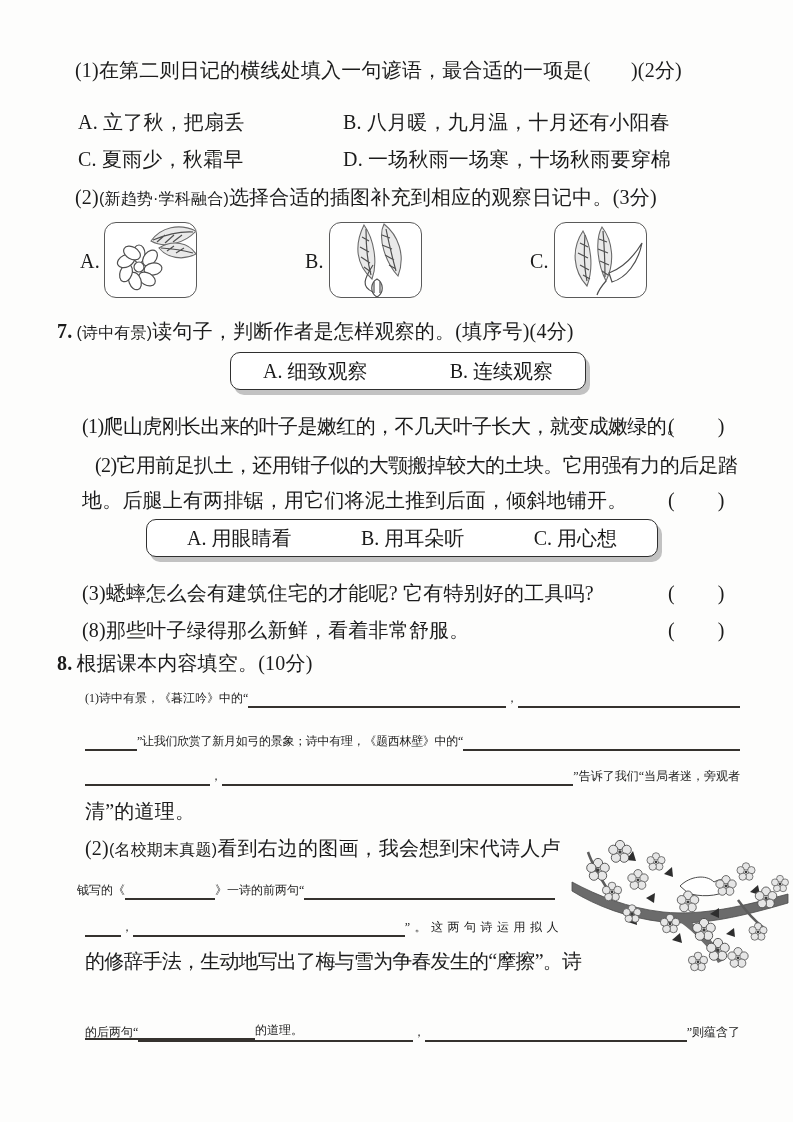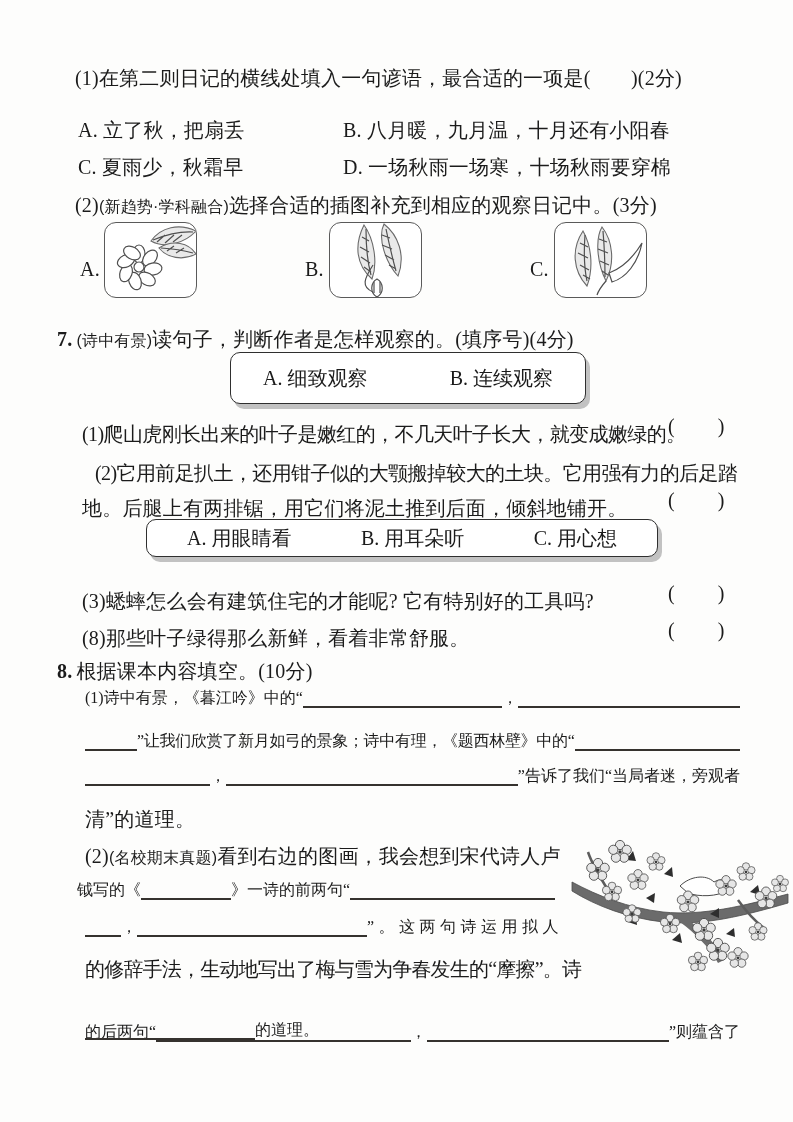--- a/index.html
+++ b/index.html
@@ -6,24 +6,24 @@
   html, body { margin: 0; padding: 0; }
   .page {
     position: relative;
     width: 793px; height: 1122px;
     background: #fdfdfc;
     color: #1b1b1b;
     font-family: "Liberation Serif", "DejaVu Serif", serif;
     overflow: hidden;
   }
   .abs { position: absolute; }
-  .line { font-size: 20px; white-space: pre; letter-spacing: 0.2px; line-height: 26px; margin-top: 8px; }
+  .line { font-size: 20px; white-space: pre; letter-spacing: 0.2px; line-height: 26px; }
   .num { font-weight: bold; margin-right: 4px; }
   .tag { font-family: "Liberation Sans", "DejaVu Sans", sans-serif; font-weight: normal; font-size: 16px; }
-  .flexline { display: flex; align-items: flex-end; font-size: 16px; white-space: pre; height: 32px; }
+  .flexline { display: flex; align-items: flex-end; font-size: 12px; white-space: pre; height: 32px; }
   .flexline .t { line-height: 24px; }
   .blank { border-bottom: 2px solid #35322e; margin-bottom: 2px; height: 2px; }
   .bracket { font-size: 20px; letter-spacing: 1px; white-space: pre; }
   .opt-box {
     border: 1.8px solid #2f2f2f; border-radius: 10px; background: #fff;
     box-shadow: 4px 5px 0 #c2c2c2;
     display: flex; align-items: center; justify-content: space-between;
     font-size: 20px; white-space: pre;
   }
   .img-frame { border: 1.5px solid #5a5a5a; border-radius: 12px; background: #fff; overflow: hidden; }
@@ -87,21 +87,21 @@
       <path class="ink" d="M30,12 Q28,40 32,58 M25,20 l8,4 M23,30 l10,5 M25,42 l9,5 M28,52 l7,4"></path>
       <path class="hatch" d="M47,4 C58,18 60,40 51,58 C42,40 40,16 47,4 Z"></path>
       <path class="ink" d="M48,8 Q50,32 50,54 M44,16 l8,3 M43,26 l10,4 M45,38 l9,4 M47,48 l6,4"></path>
       <path class="fillw" d="M54,50 C68,45 79,33 87,20 C83,40 71,55 57,59 Z"></path>
       <path class="ink" d="M51,58 Q44,66 42,72"></path>
     </svg>
   </div>
 
   <div class="line abs" style="left:57px; top:318px"><span class="num">7.</span><span class="tag">(诗中有景)</span><span>读句子，判断作者是怎样观察的。(填序号)(4分)</span></div>
 
-  <div class="opt-box abs" style="left:230px; top:352px; width:356px; height:52px; padding:0 32px">
+  <div class="opt-box abs" style="left:230px; top:352px; width:356px; height:38px; padding:0 32px">
     <span>A. 细致观察</span>
     <span>B. 连续观察</span>
   </div>
 
   <div class="line abs" style="left:82px; top:413px; letter-spacing:-0.6px">(1)爬山虎刚长出来的叶子是嫩红的，不几天叶子长大，就变成嫩绿的。</div>
   <div class="bracket abs" style="left:668px; top:413px">(　　)</div>
 
   <div class="line abs" style="left:95px; top:452px; letter-spacing:-0.6px">(2)它用前足扒土，还用钳子似的大颚搬掉较大的土块。它用强有力的后足踏</div>
   <div class="line abs" style="left:82px; top:487px">地。后腿上有两排锯，用它们将泥土推到后面，倾斜地铺开。</div>
   <div class="bracket abs" style="left:668px; top:487px">(　　)</div>

